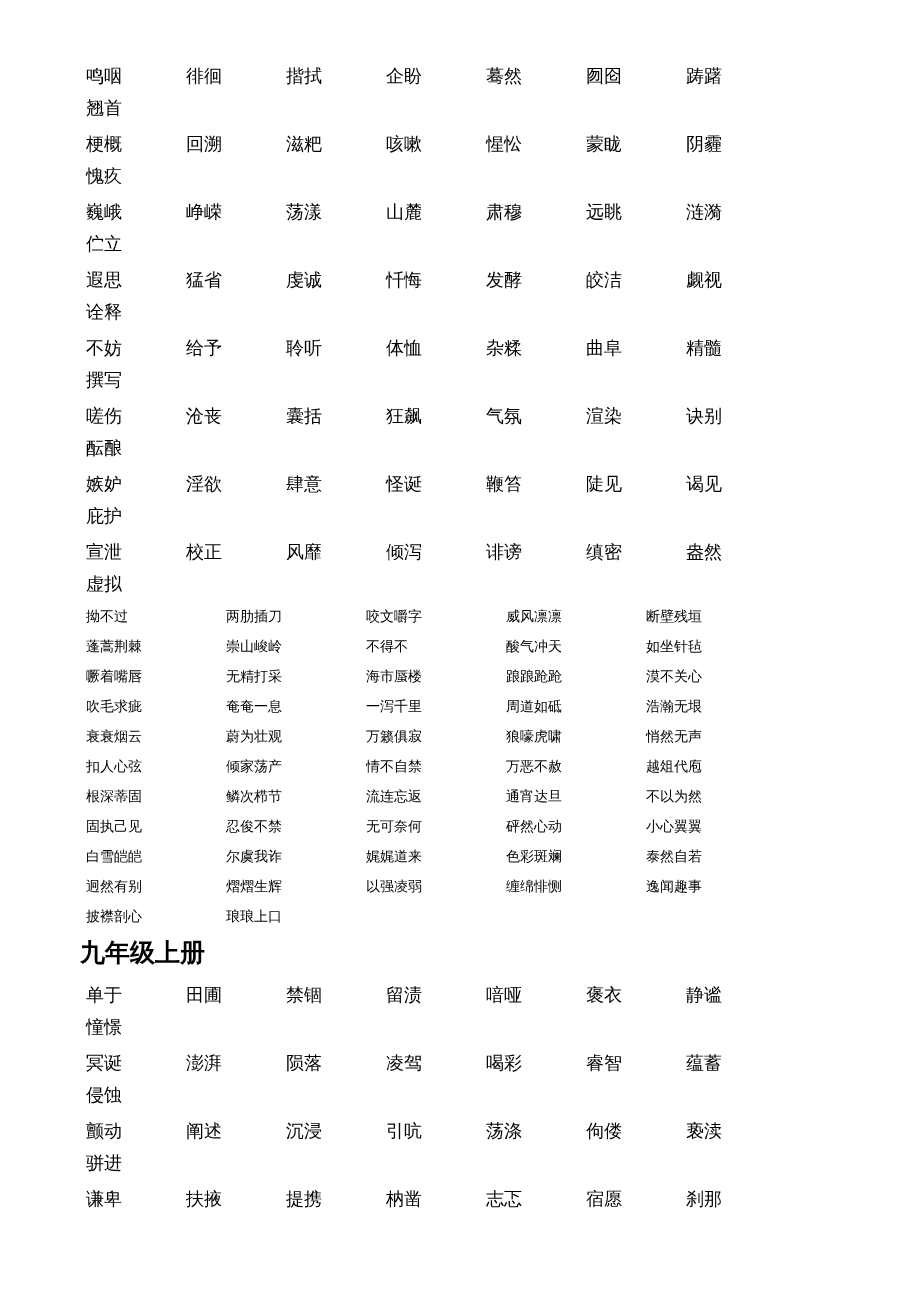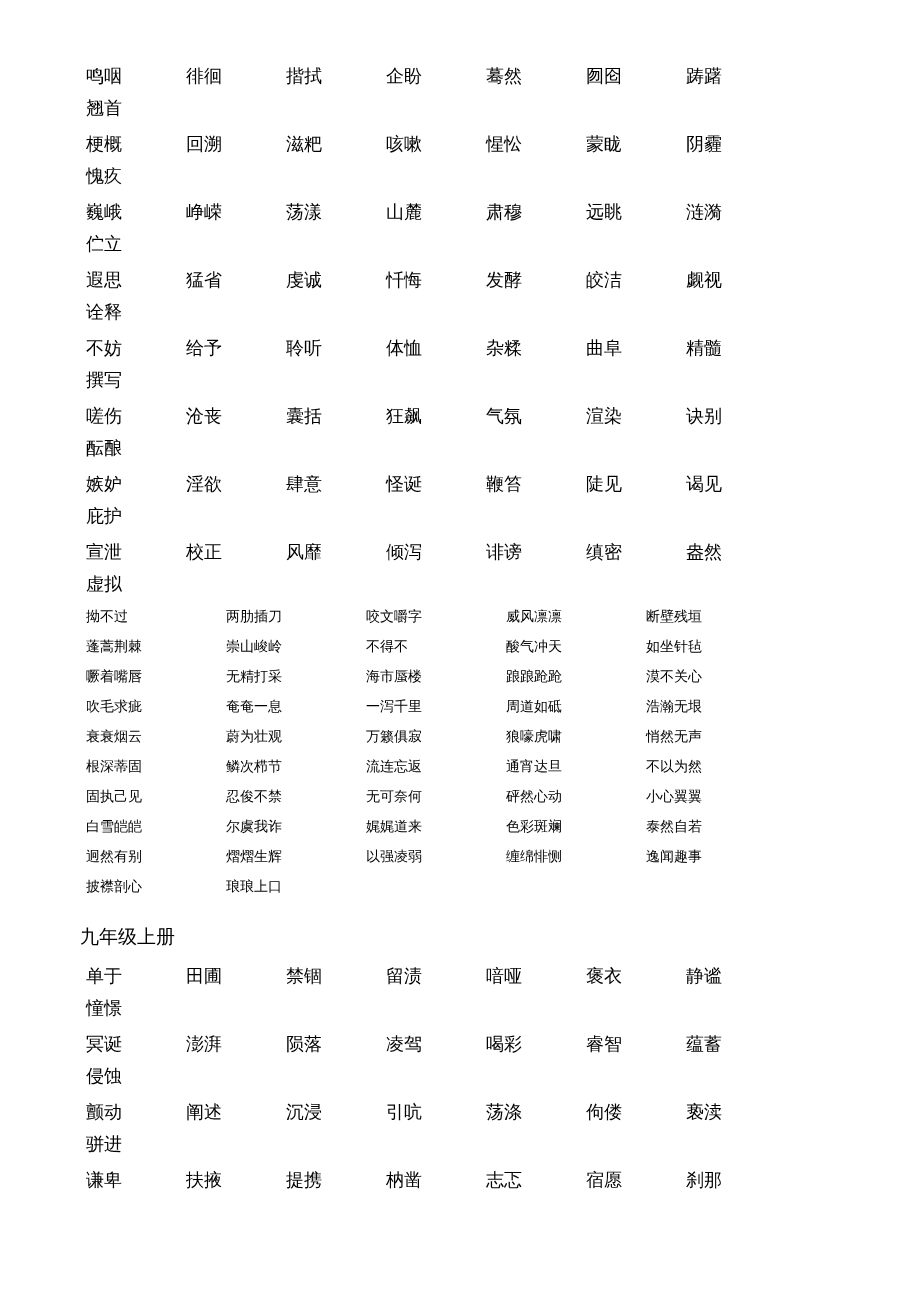--- a/index.html
+++ b/index.html
@@ -10,23 +10,23 @@
     body {
       background: #fff;
       font-family: "SimSun", "宋体", serif;
       font-size: 18px;
       color: #000;
       padding: 60px 80px;
       width: 920px;
       min-height: 1302px;
     }
     .section-title {
-      font-size: 19px;
-      font-weight: normal;
-      margin: 24px 0 10px 0;
+      font-size: 25px;
+      font-weight: bold;
+      margin: 6px 0 10px 0;
     }
     .row {
       display: flex;
       flex-direction: row;
       align-items: baseline;
       margin-bottom: 4px;
       flex-wrap: wrap;
     }
     .cell {
       min-width: 100px;
@@ -157,20 +157,27 @@
       <span class="cell-wide">浩瀚无垠</span>
     </div>
     <div class="row">
       <span class="cell-wide">衰衰烟云</span>
       <span class="cell-wide">蔚为壮观</span>
       <span class="cell-wide">万籁俱寂</span>
       <span class="cell-wide">狼嚎虎啸</span>
       <span class="cell-wide">悄然无声</span>
     </div>
     <div class="row">
+      <span class="cell-wide">扣人心弦</span>
+      <span class="cell-wide">倾家荡产</span>
+      <span class="cell-wide">情不自禁</span>
+      <span class="cell-wide">万恶不赦</span>
+      <span class="cell-wide">越俎代庖</span>
+    </div>
+    <div class="row">
       <span class="cell-wide">根深蒂固</span>
       <span class="cell-wide">鳞次栉节</span>
       <span class="cell-wide">流连忘返</span>
       <span class="cell-wide">通宵达旦</span>
       <span class="cell-wide">不以为然</span>
     </div>
     <div class="row">
       <span class="cell-wide">固执己见</span>
       <span class="cell-wide">忍俊不禁</span>
       <span class="cell-wide">无可奈何</span>

